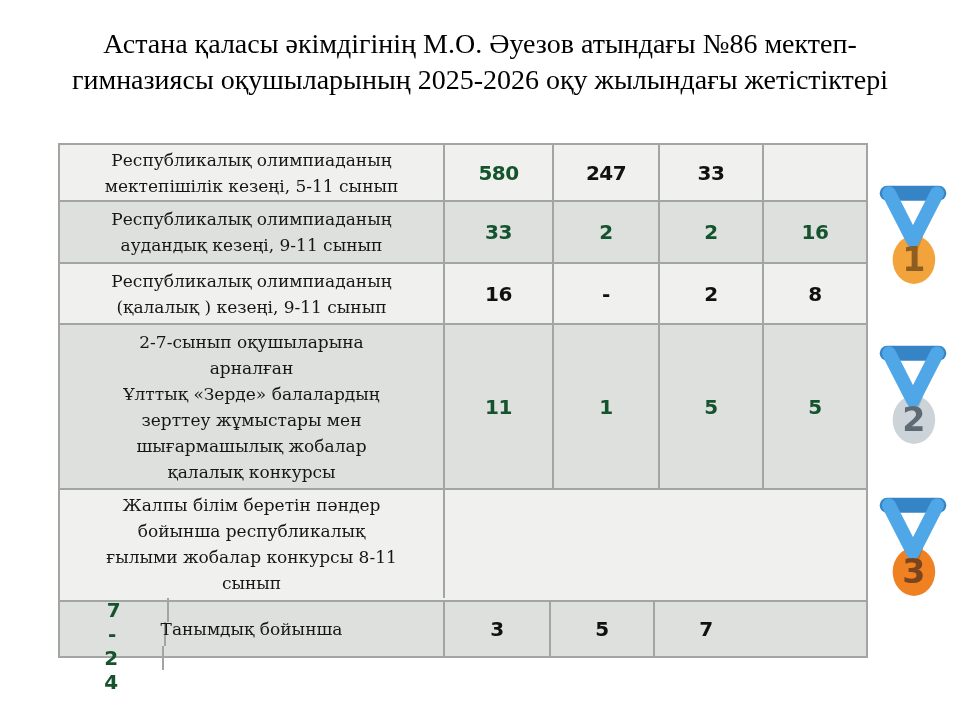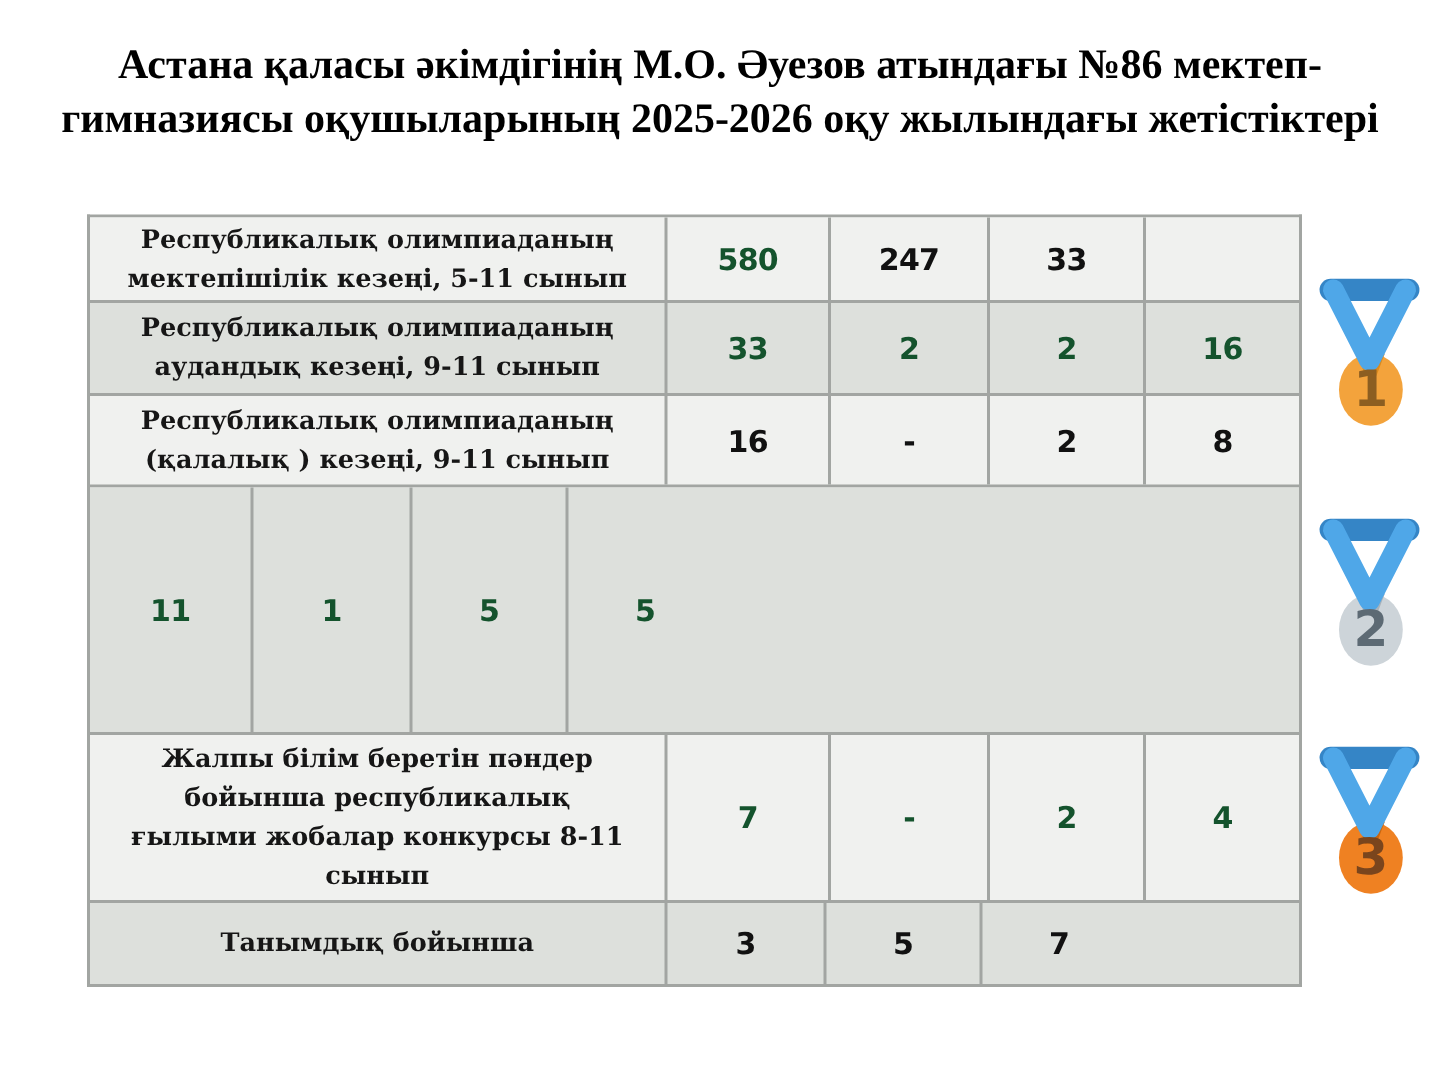--- a/index.html
+++ b/index.html
@@ -10,21 +10,21 @@
     position: relative;
     width: 960px; height: 720px;
     background: #ffffff;
   }
 
   .title {
     position: absolute;
     top: 26px; left: 30px; right: 30px;
     text-align: center;
     font-family: "Liberation Serif", serif;
-    font-weight: 700;
+    font-weight: 400;
     font-size: 28px;
     line-height: 36px;
     color: #000000;
   }
 
   .results-table {
     position: absolute;
     left: 58px; top: 143px;
     width: 810px;
     border: 2px solid #a2a5a2;
@@ -34,36 +34,36 @@
     display: flex;
     border-bottom: 2px solid #a2a5a2;
   }
   .trow:nth-child(odd)  { background: #f0f1ef; }
   .trow:nth-child(even) { background: #dde0dc; }
 
   .r0 { height: 57px; }
   .r1 { height: 62px; }
   .r2 { height: 61px; }
   .r3 { height: 165px; }
-  .r4 { height: 112px; }
+  .r4 { height: 112px; flex-direction: column; }
   .r5 { height: 56px; }
 
   .cell {
     display: flex;
     align-items: center;
     justify-content: center;
     text-align: center;
     border-right: 2px solid #a2a5a2;
   }
   .cell:last-child { border-right: none; }
 
   .cell.label {
     width: 385px;
     font-family: "DejaVu Serif", serif;
-    font-weight: bold;
+    font-weight: normal;
     font-size: 17px;
     line-height: 26px;
     color: #161616;
     white-space: pre-line;
     padding: 2px 10px;
   }
   .c1 { width: 109px; }
   .c2 { width: 106px; }
   .c3 { width: 104px; }
   .c4 { width: 102px; }
@@ -125,20 +125,26 @@
     <div class="trow r2">
       <div class="cell label">Республикалық олимпиаданың
 (қалалық ) кезеңі, 9-11 сынып</div>
       <div class="cell num c1 val-black">16</div>
       <div class="cell num c2 val-black">-</div>
       <div class="cell num c3 val-black">2</div>
       <div class="cell num c4 val-black">8</div>
     </div>
 
     <div class="trow r3">
+      <div class="cell label">2-7-сынып оқушыларына
+арналған
+Ұлттық «Зерде» балалардың
+зерттеу жұмыстары мен
+шығармашылық  жобалар
+қалалық конкурсы</div>
       <div class="cell num c1 val-green">11</div>
       <div class="cell num c2 val-green">1</div>
       <div class="cell num c3 val-green">5</div>
       <div class="cell num c4 val-green">5</div>
     </div>
 
     <div class="trow r4">
       <div class="cell label">Жалпы білім беретін пәндер
 бойынша республикалық
 ғылыми жобалар конкурсы 8-11

